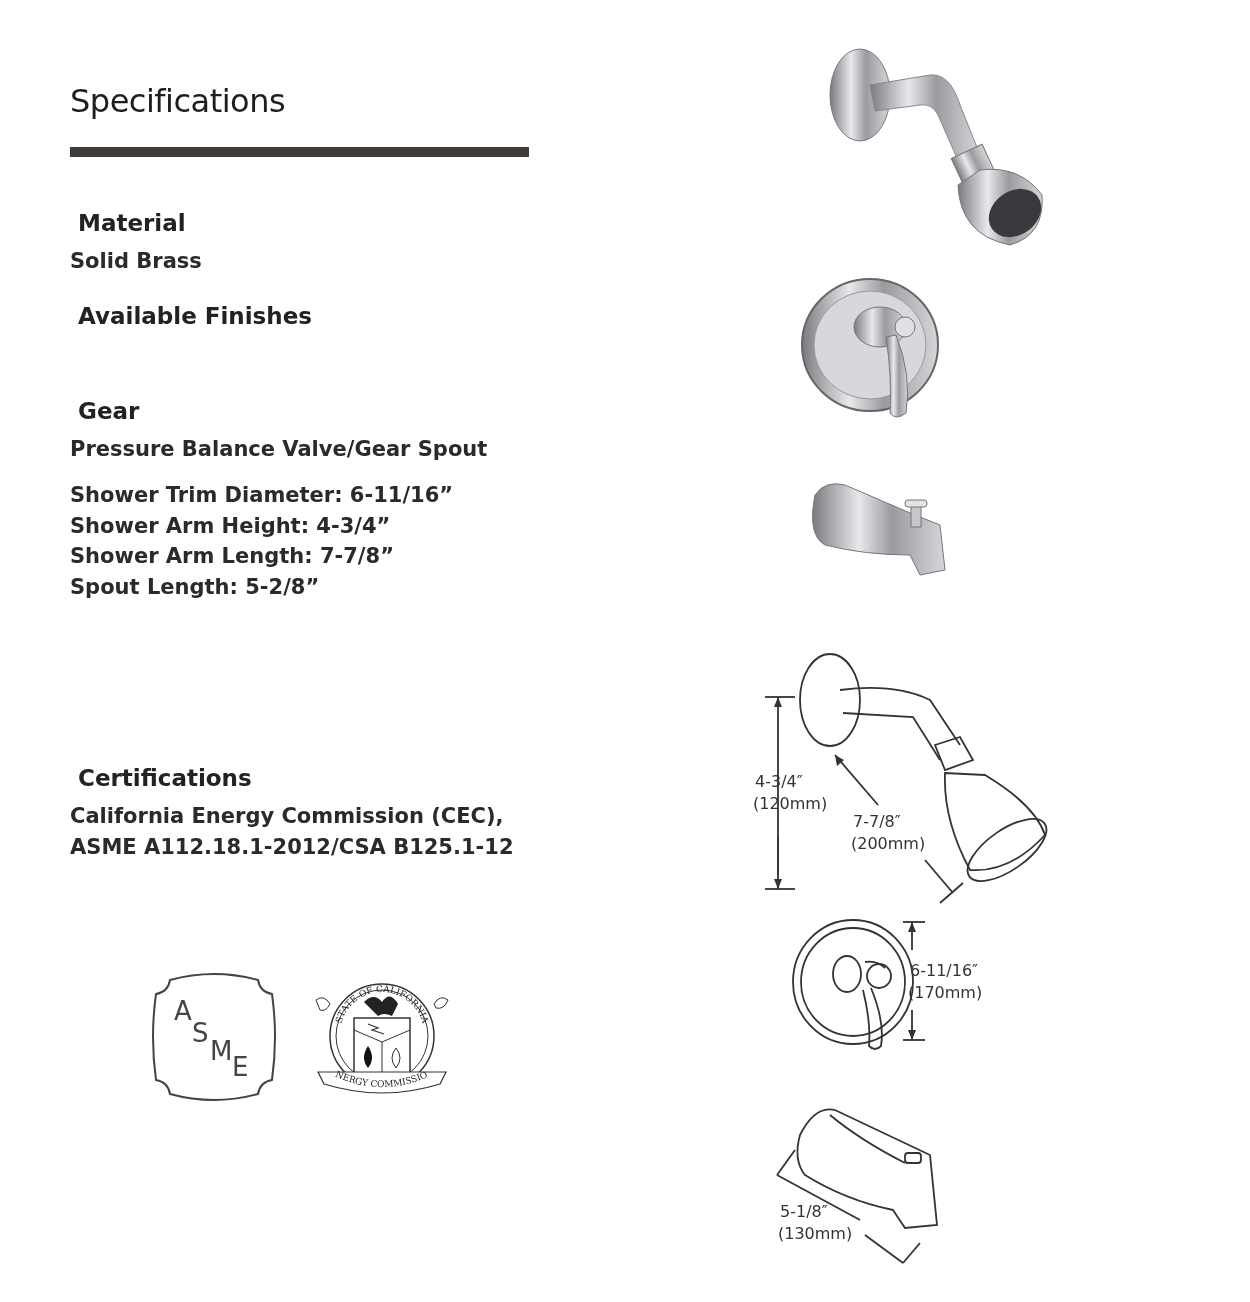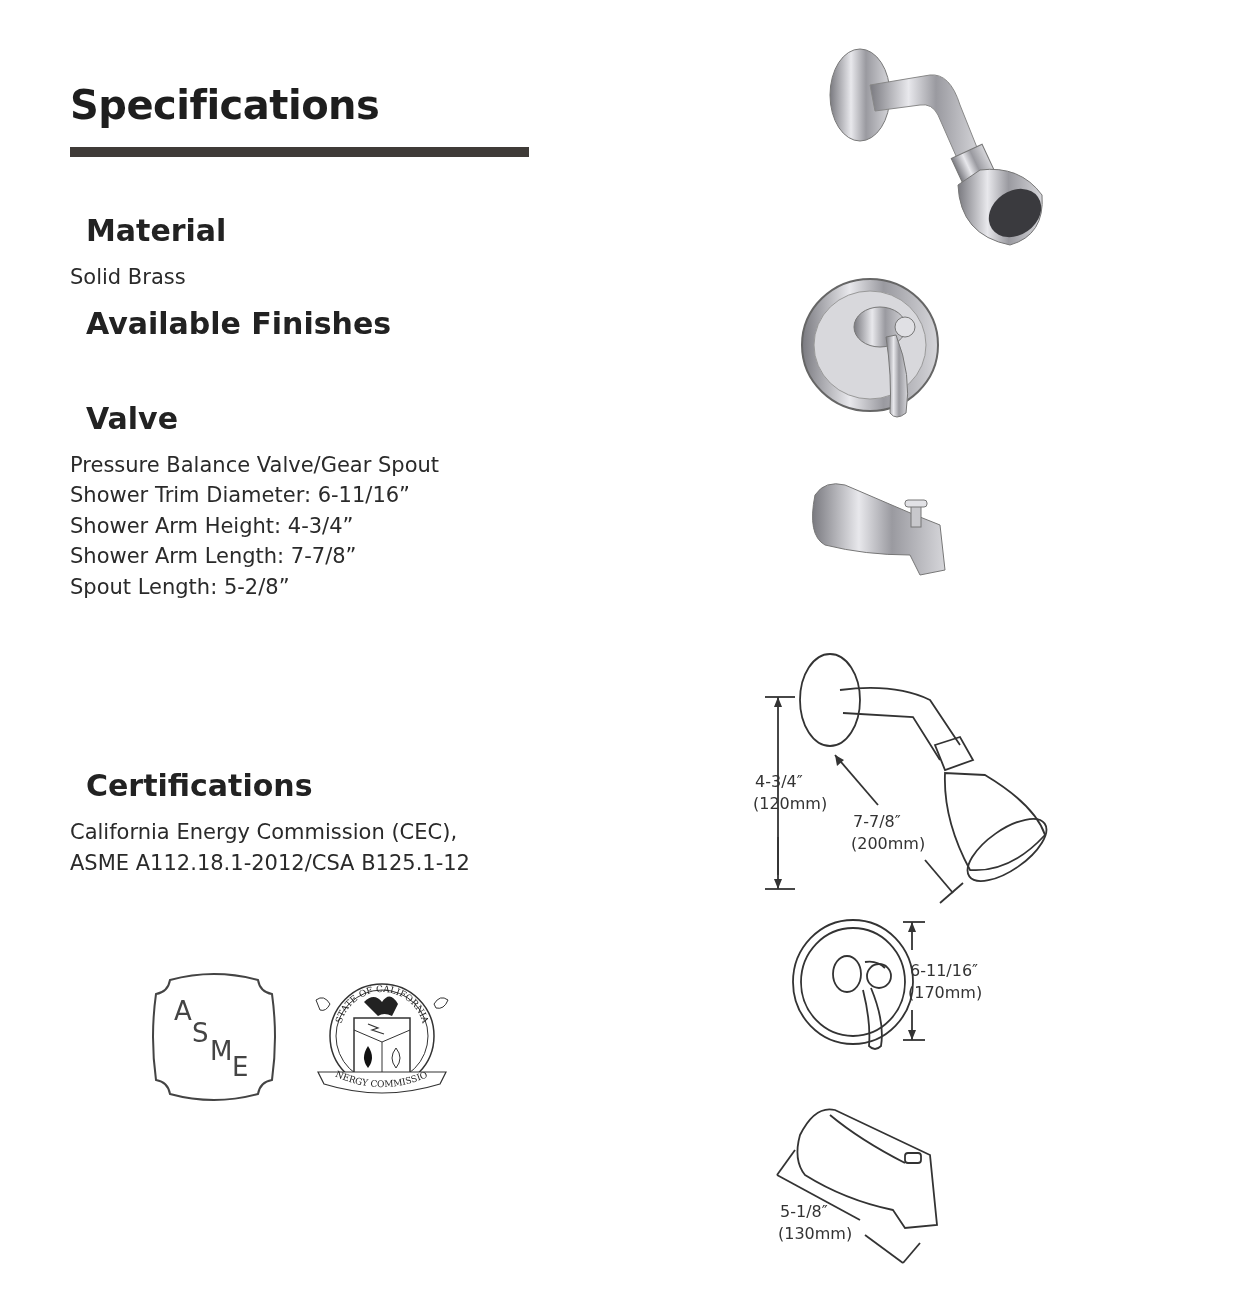--- a/index.html
+++ b/index.html
@@ -1,42 +1,42 @@
 <!DOCTYPE html>
 <html><head>
   <meta charset="utf-8">
   <style>
     html, body { margin: 0; padding: 0; background: #ffffff; }
     body { width: 1250px; height: 1302px; position: relative; overflow: hidden;
            font-family: "DejaVu Sans", "Liberation Sans", sans-serif; color: #222; }
-    .title { position: absolute; left: 70px; top: 82px; font-size: 40px; font-weight: bold;
+    .title { position: absolute; left: 70px; top: 82px; font-size: 32px; font-weight: normal;
              color: #1e1e1e; letter-spacing: -0.5px; margin: 0; }
     .rule { position: absolute; left: 70px; top: 147px; width: 459px; height: 10px; background: #3f3b38; }
     .spec { position: absolute; left: 70px; }
-    .spec h3 { margin: 16px; font-size: 30px; font-weight: bold; color: #222; line-height: 30px; }
-    .spec p { margin: 0; font-size: 21px; color: #2a2a2a; line-height: 30.5px; }
+    .spec h3 { margin: 8px; font-size: 23px; font-weight: bold; color: #222; line-height: 30px; }
+    .spec p { margin: 0; font-size: 21px; color: #2a2a2a; line-height: 30.5px; font-weight: bold; }
     .img { position: absolute; }
     .logos { position: absolute; }
     .dimlabel { font-family: "DejaVu Sans", sans-serif; font-size: 16px; fill: #333; }
   </style>
 </head>
 <body>
 
 <h1 class="title">Specifications</h1>
 <div class="rule"></div>
 
 <div class="spec" style="top:200px">
   <h3>Material</h3>
   <p>Solid Brass</p>
 </div>
 <div class="spec" style="top:293px">
   <h3>Available Finishes</h3>
 </div>
 <div class="spec" style="top:388px">
-  <h3>Valve</h3>
+  <h3>Gear</h3>
   <p>Pressure Balance Valve/Gear Spout</p>
 </div>
 <div class="spec" style="top:480px">
   <p>Shower Trim Diameter: 6-11/16”</p>
   <p>Shower Arm Height: 4-3/4”</p>
   <p>Shower Arm Length: 7-7/8”</p>
   <p>Spout Length: 5-2/8”</p>
 </div>
 <div class="spec" style="top:755px">
   <h3>Certifications</h3>

